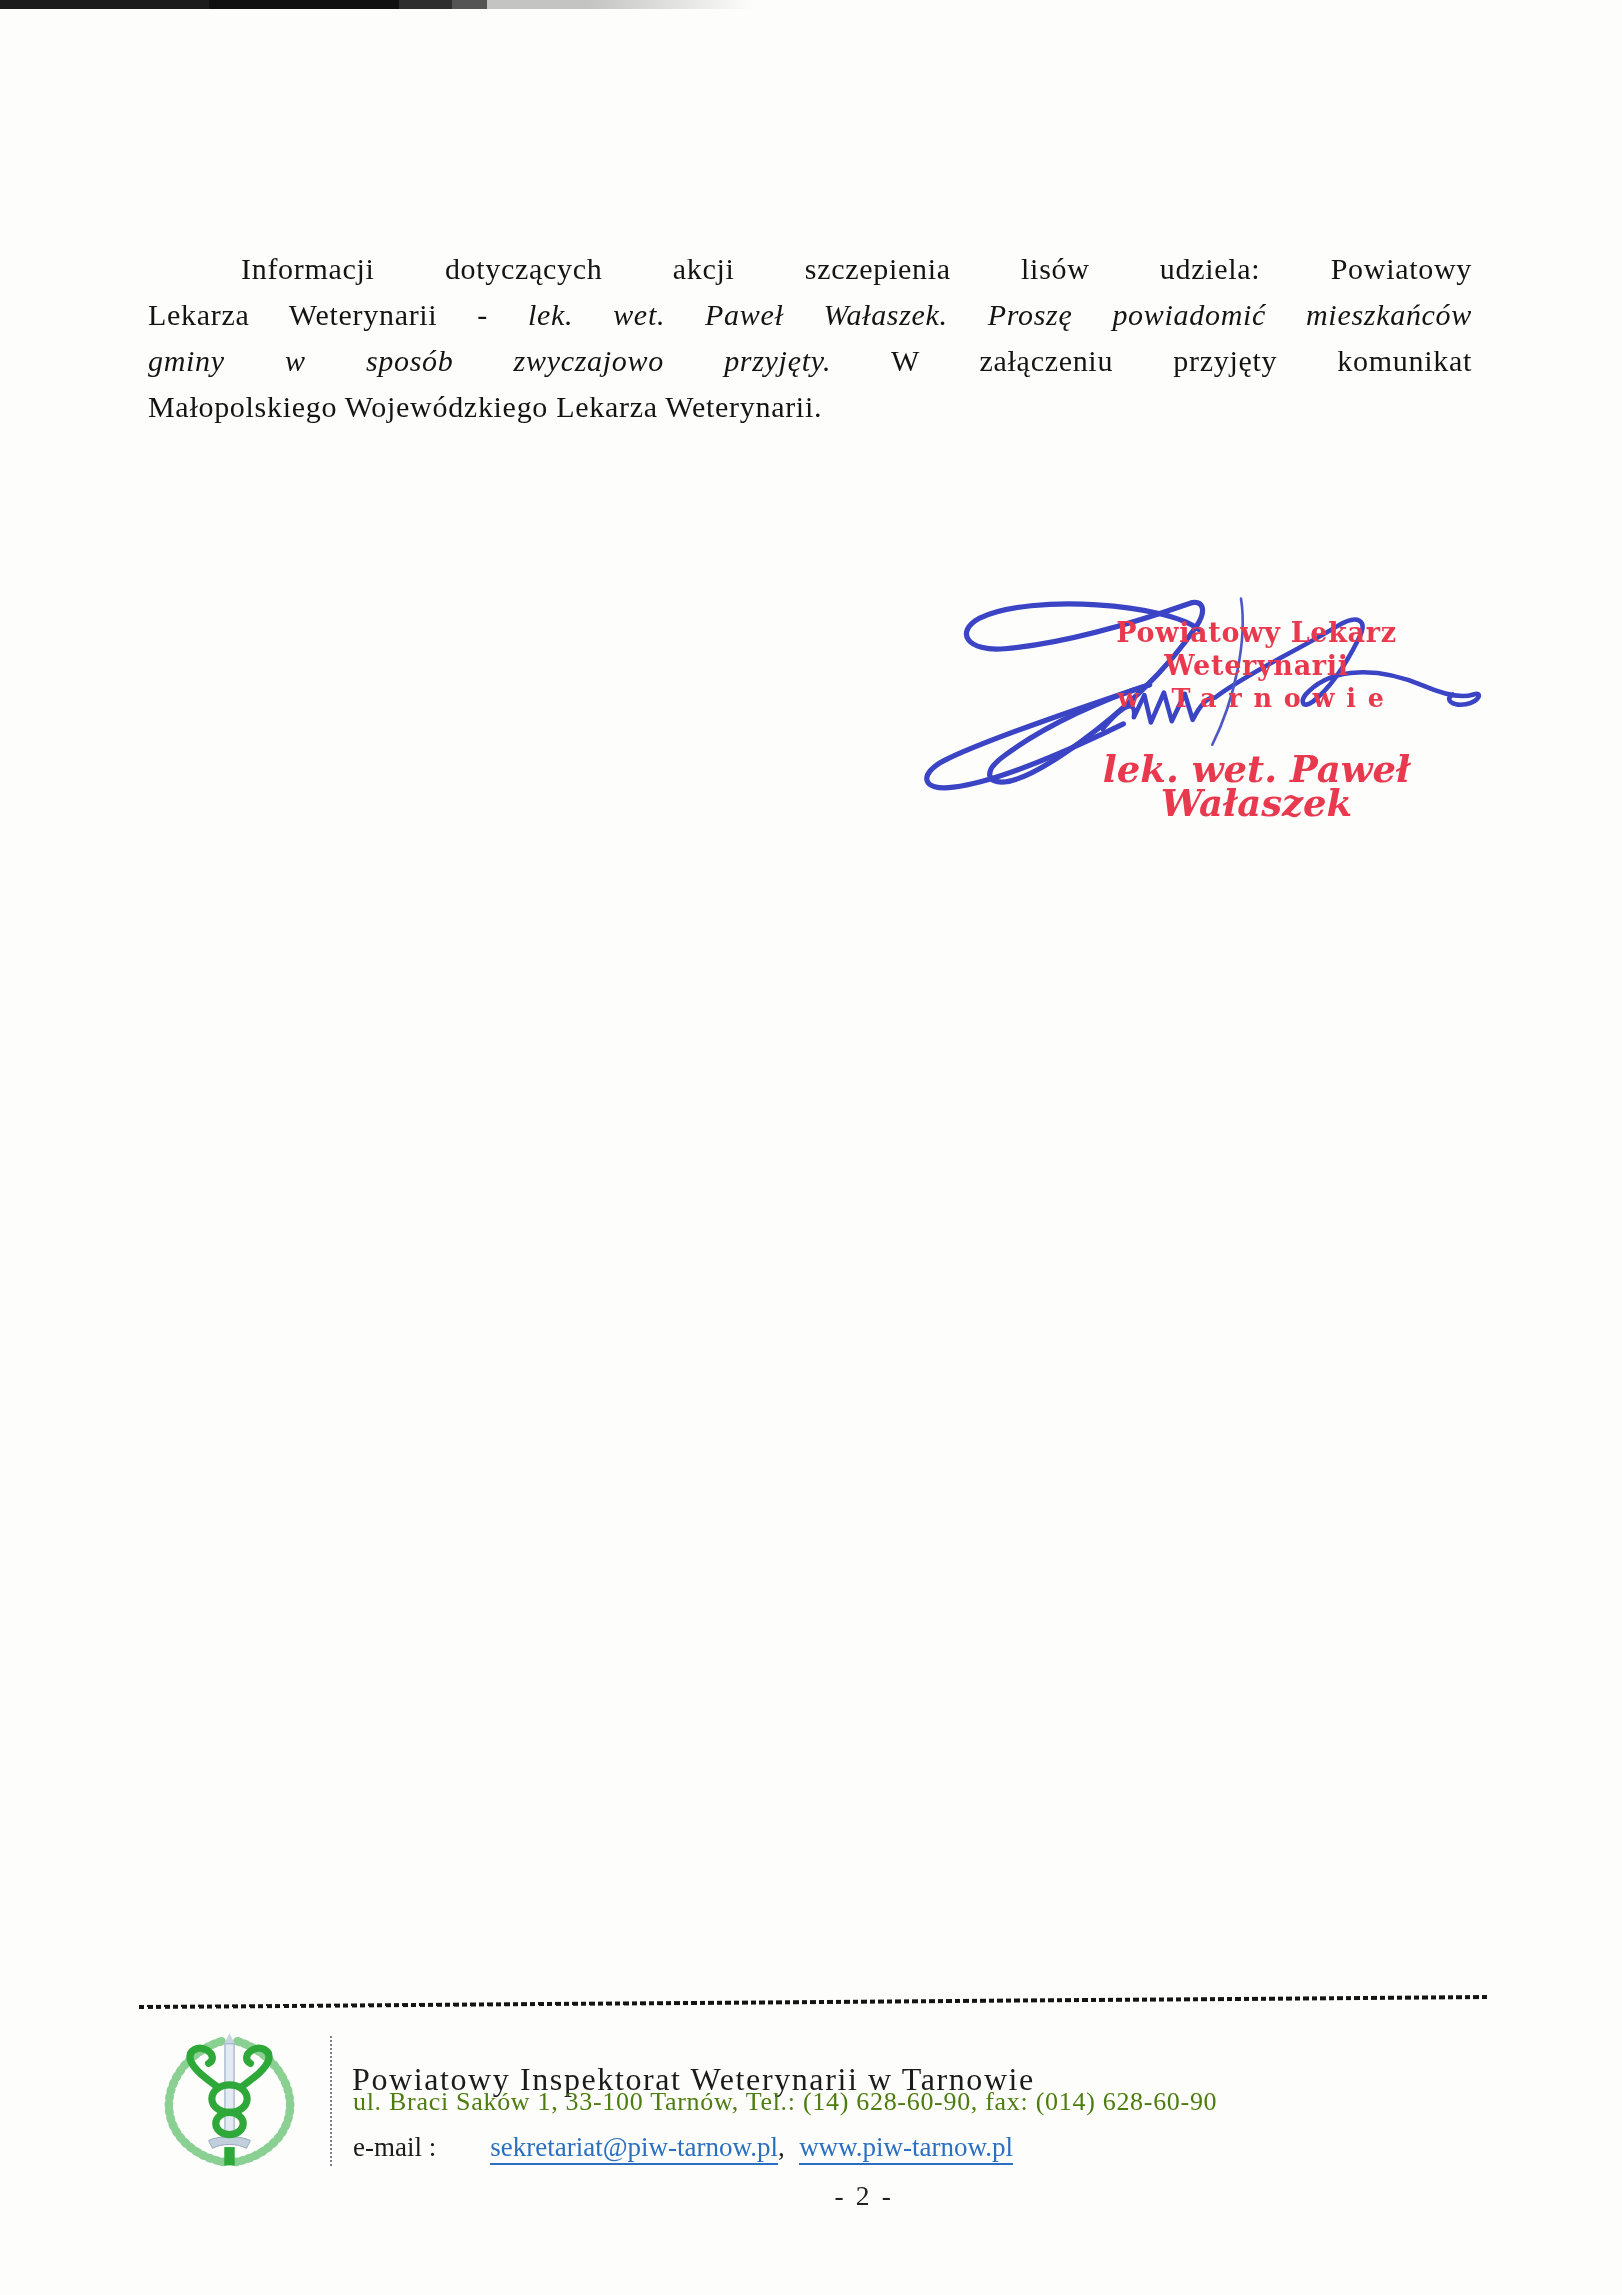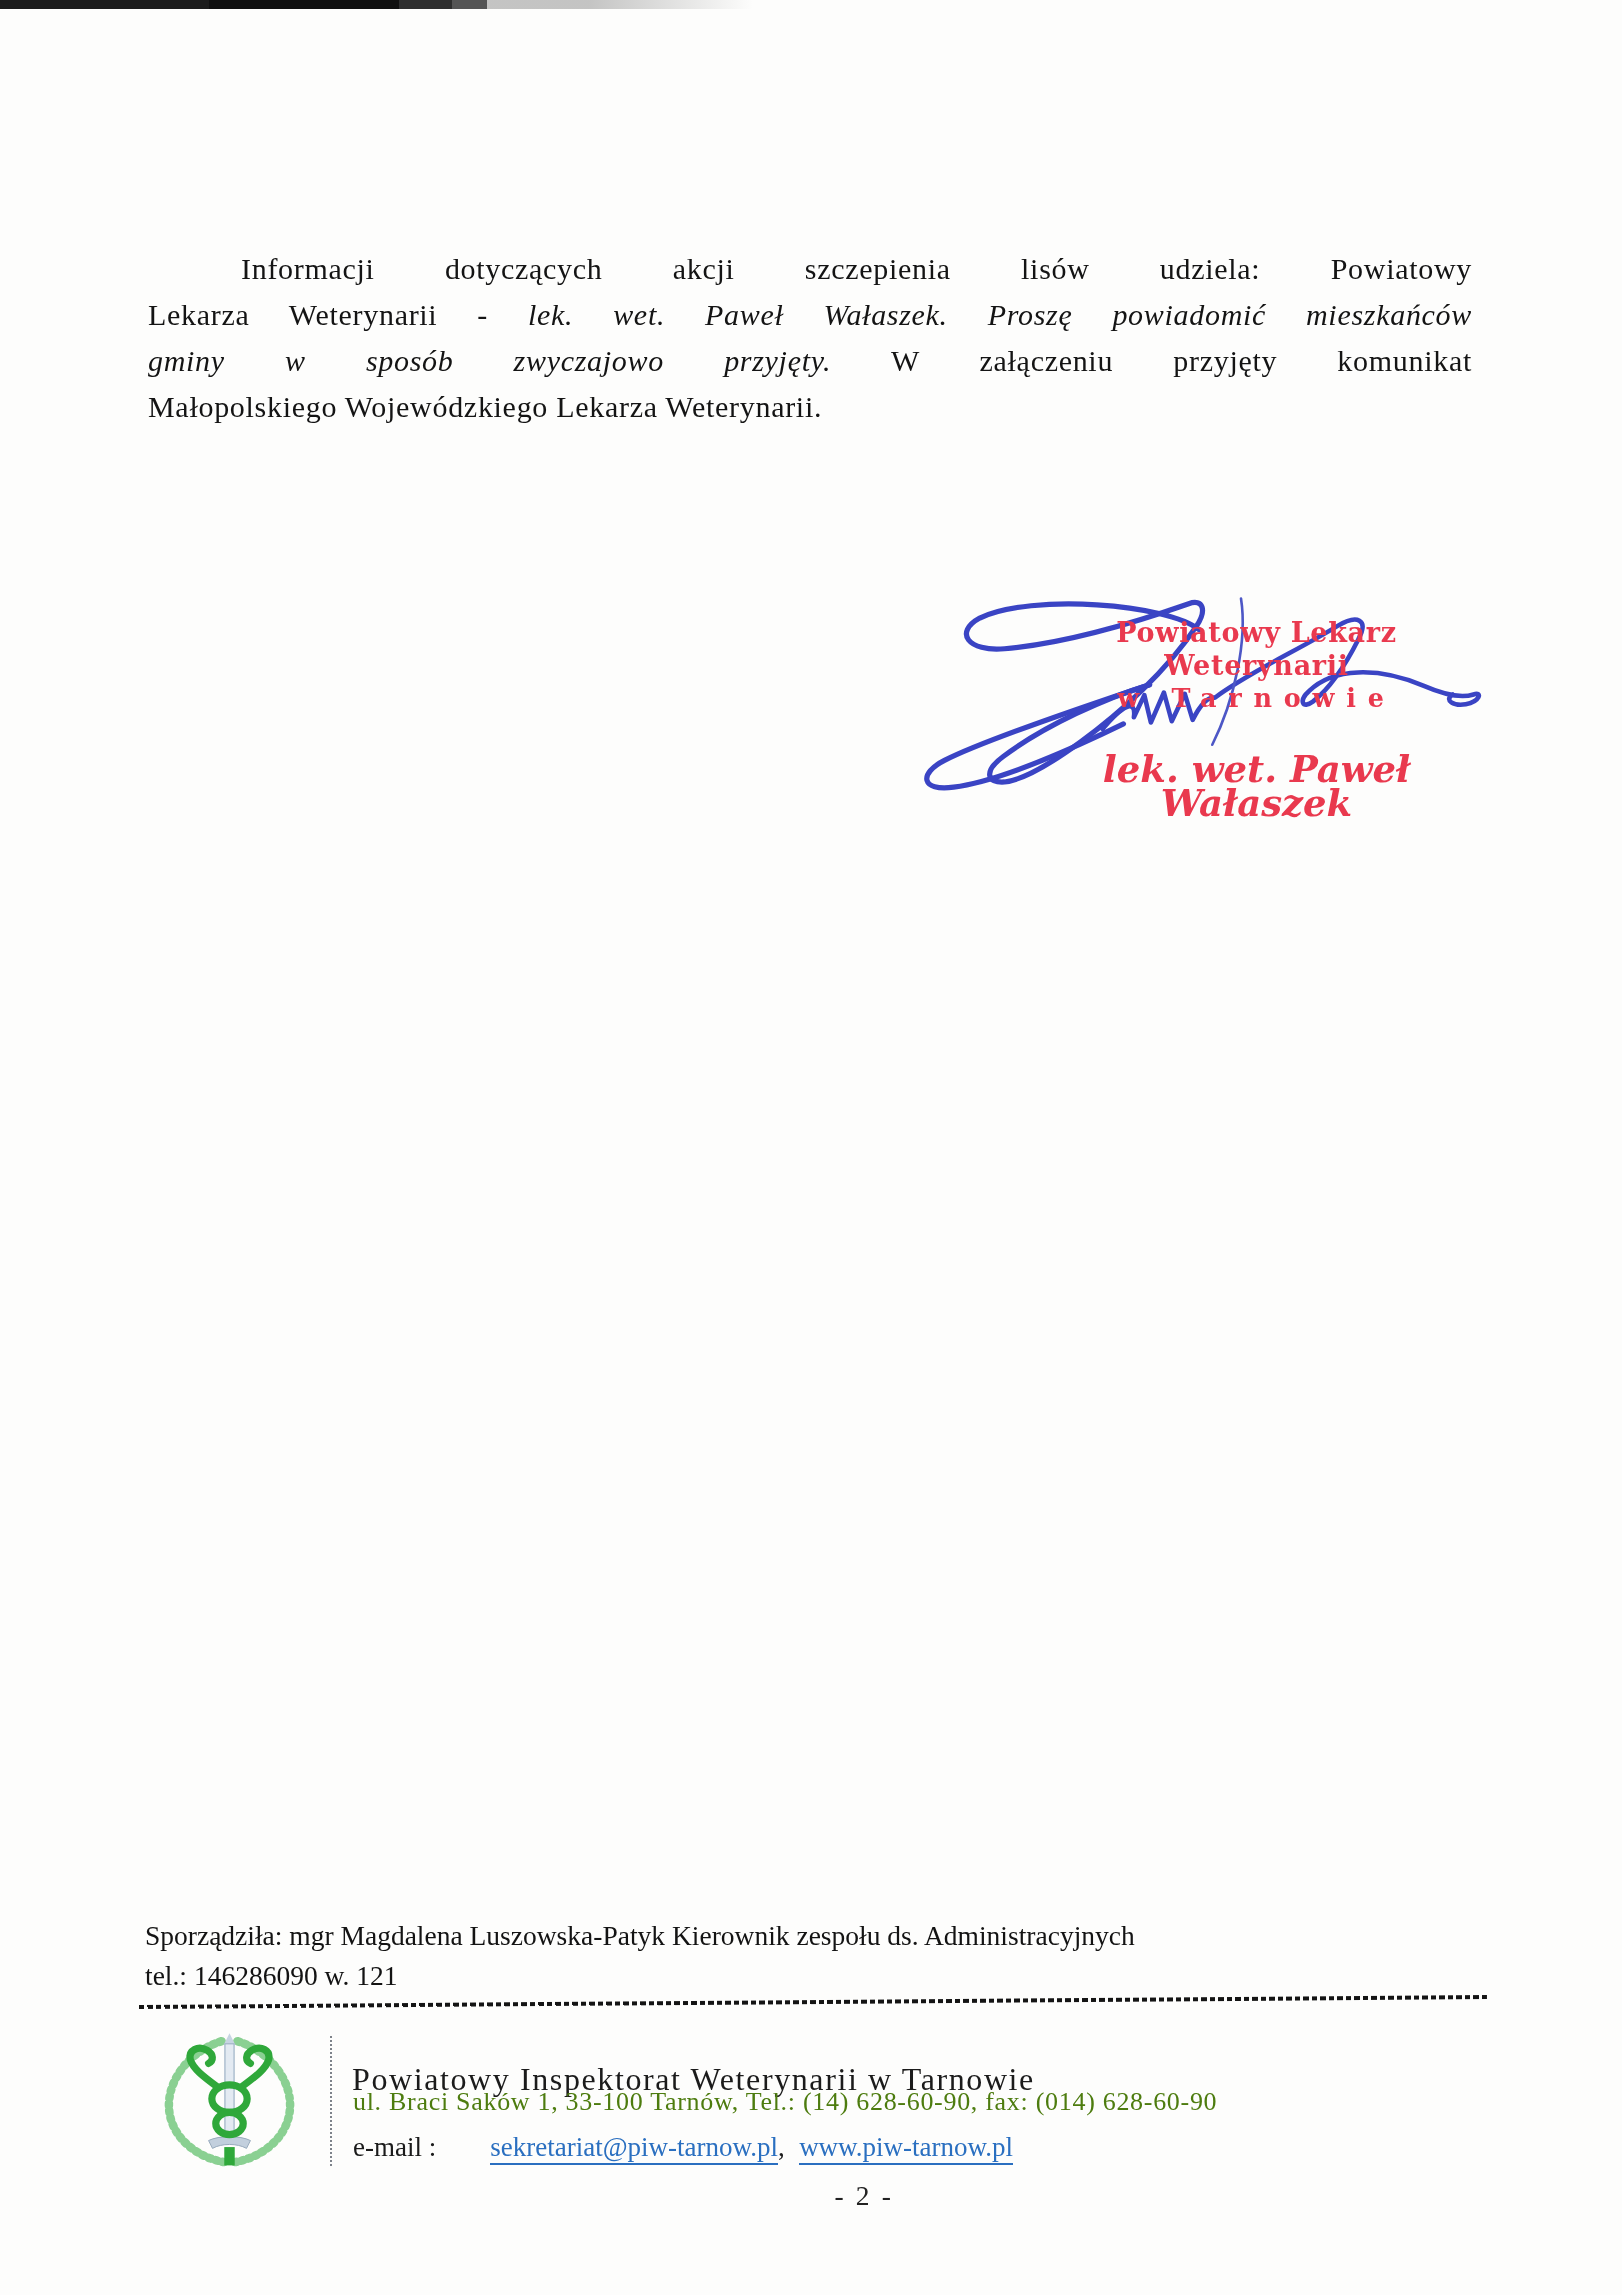--- a/index.html
+++ b/index.html
@@ -96,24 +96,20 @@
       <path stroke-width="4" stroke="#4d57c6" d="M 512 16 C 522 80 502 172 468 240"></path>
     </g>
   </svg>
 
   <div class="stamp">
     <div class="stamp-l1">Powiatowy Lekarz Weterynarii</div>
     <div class="stamp-l2">w Tarnowie</div>
     <div class="stamp-l3">lek. wet. Paweł Wałaszek</div>
   </div>
 
-  <div class="prepared">
-    <div>Sporządziła: mgr Magdalena Luszowska-Patyk Kierownik zespołu ds. Administracyjnych</div>
-    <div>tel.: 146286090 w. 121</div>
-  </div>
 
   <div class="dash-rule"></div>
 
   <svg class="logo" viewBox="0 0 224 208" fill="none">
     <g stroke="#8ad092" stroke-width="13" stroke-dasharray="4 7" stroke-linecap="round" fill="none">
       <path d="M 100 14 C 48 30 14 78 20 122 C 25 162 62 192 104 199"></path>
       <path d="M 124 14 C 176 30 210 78 204 122 C 199 162 162 192 120 199"></path>
     </g>
     <polygon points="112,2 103,20 121,20" fill="#c7d4e2"></polygon>
     <rect x="105" y="18" width="14" height="150" fill="#e3eaf2" stroke="#a6b8ca" stroke-width="2"></rect>

